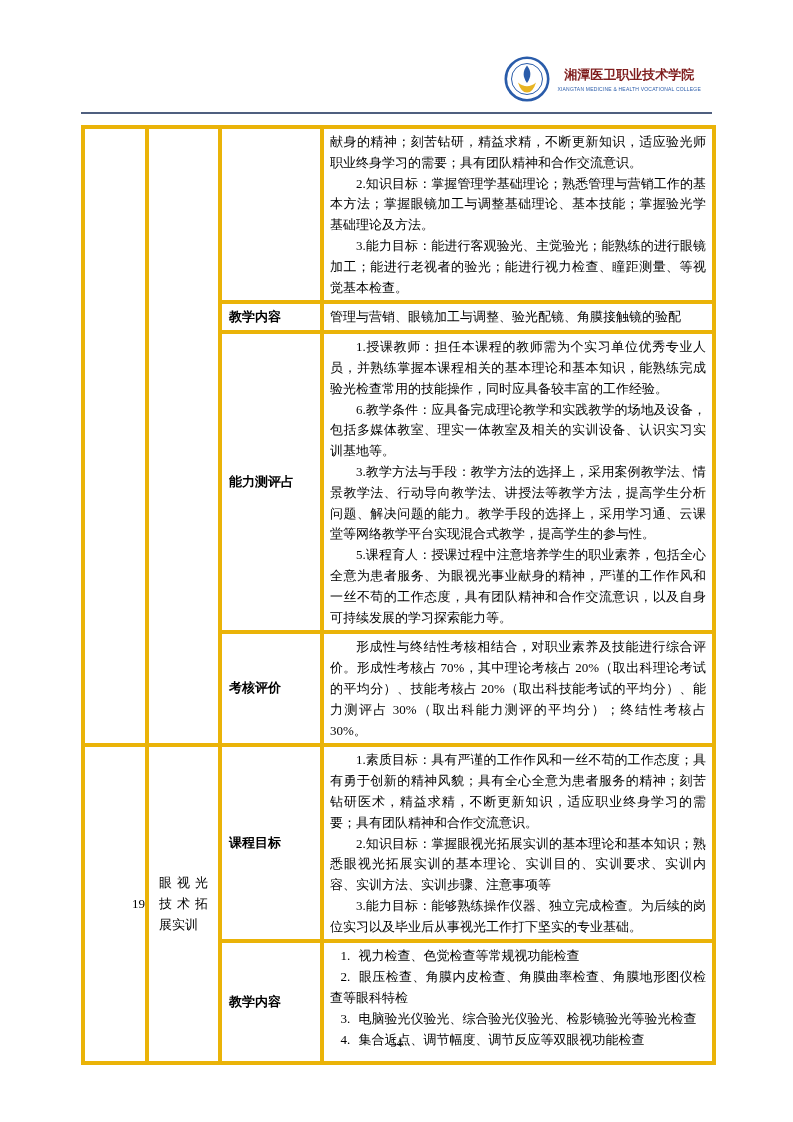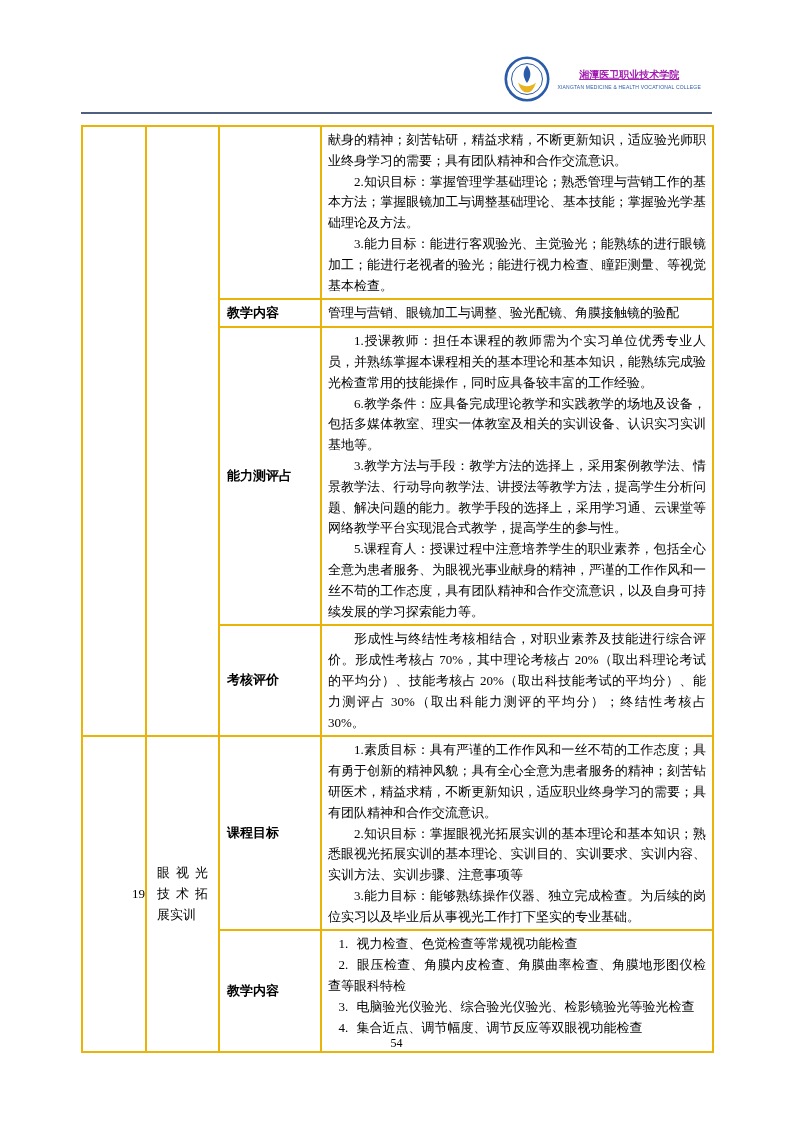--- a/index.html
+++ b/index.html
@@ -11,40 +11,40 @@
   }
 
   
   .hdr {
     position:absolute; top:56px; right:92px;
     display:flex; align-items:center; gap:7px;
   }
   .logo { width:46px; height:46px; flex:0 0 auto; }
   .hdr-names { display:flex; flex-direction:column; align-items:center; }
   .hdr-cn {
-    font-size:10px; font-weight:bold; color:#a21caf;
-    letter-spacing:0px; white-space:nowrap;text-decoration:underline;
+    font-size:13px; font-weight:bold; color:#7f1d1d;
+    letter-spacing:0px; white-space:nowrap;
   }
   .hdr-en {
     font-size:5px; color:#2a5caa; letter-spacing:0.2px;
     white-space:nowrap; margin-top:2px;
     font-family:"Liberation Sans","DejaVu Sans",sans-serif;
   }
   .hdr-rule {
     position:absolute; top:112px; left:81px; width:631px; height:1.5px;
     background:#4f5f7f;
   }
 
   
   table.doc {
     position:absolute; left:81px; top:125px; width:631px;
     border-collapse:collapse; table-layout:fixed;
   }
   table.doc td {
-    border:2px solid #eab308;
+    border:4px solid #eab308;
     font-size:13px; line-height:1.6; color:#000;
   }
   td.c-num   { text-align:right; vertical-align:middle; }
   td.c-name  { vertical-align:middle; padding:0 10px; word-break:break-all; text-align:justify;font-family:Liberation Serif, serif; }
   td.c-label { vertical-align:middle; padding:0 7px; font-weight:bold;margin-top:20px; }
   td.c-content { vertical-align:top; padding:3px 6px 2px 6px; text-align:justify; }
   td.c-content p { margin:0; }
   p.indent   { text-indent:2em; }
   p.noindent { text-indent:0; }
   p.list-item { text-indent:0.8em; }

